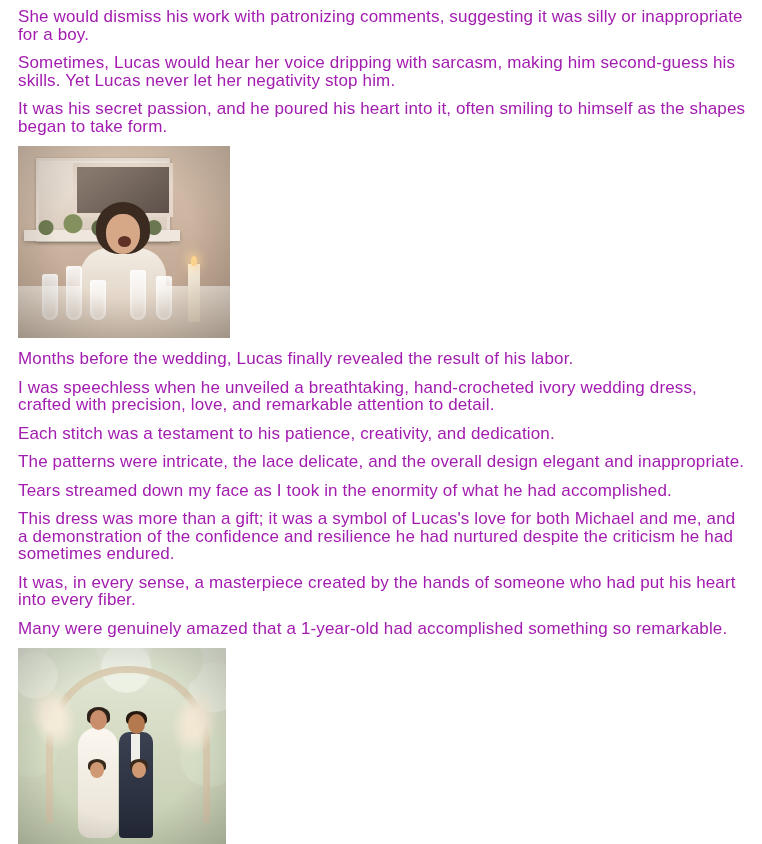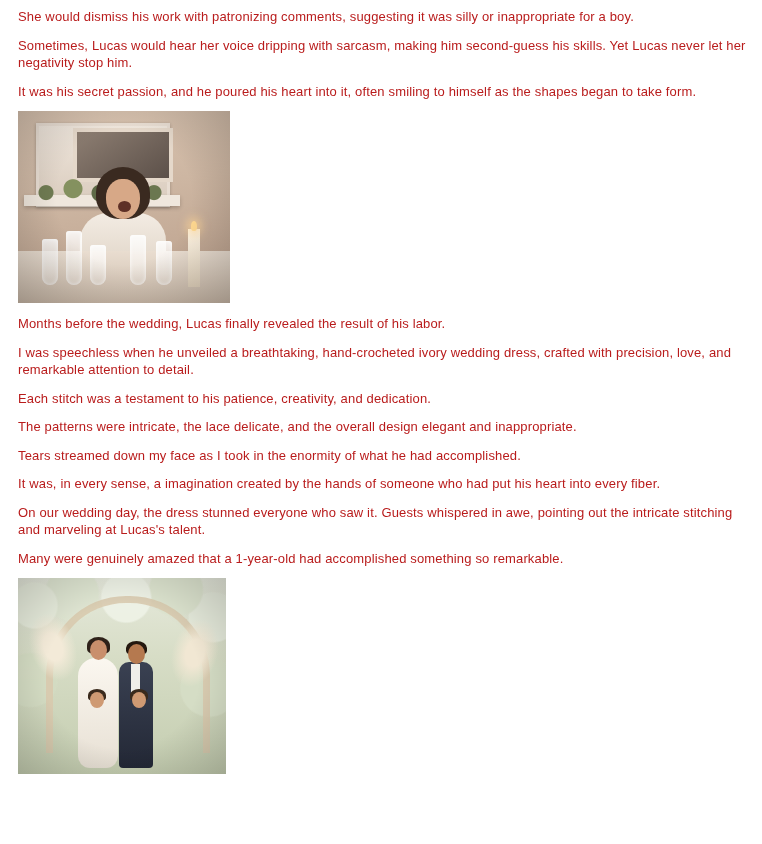--- a/index.html
+++ b/index.html
@@ -12,23 +12,23 @@
     height: 844px;
     font-family: "Liberation Sans", sans-serif;
     color: #2b2b2b;
     overflow: hidden;
   }
   .article {
     padding: 8px 14px 0 18px;
     box-sizing: border-box;
   }
   .para {
-    font-size: 13px;
+    font-size: 17px;
     line-height: 17.5px;
-    color: #b91c1c;
+    color: #a21caf;
     margin: 0 0 11px 0;
     letter-spacing: 0.15px;
     max-width: 736px;
   }
   .para:last-child { margin-bottom: 0; }
 
   .figure {
     margin: 10px 0 12px 0;
   }
 
@@ -216,22 +216,22 @@
       <div class="p1-flame"></div>
       <div class="p1-vignette"></div>
     </div>
   </div>
 
   <p class="para">Months before the wedding, Lucas finally revealed the result of his labor.</p>
   <p class="para">I was speechless when he unveiled a breathtaking, hand-crocheted ivory wedding dress, crafted with precision, love, and remarkable attention to detail.</p>
   <p class="para">Each stitch was a testament to his patience, creativity, and dedication.</p>
   <p class="para">The patterns were intricate, the lace delicate, and the overall design elegant and inappropriate.</p>
   <p class="para">Tears streamed down my face as I took in the enormity of what he had accomplished.</p>
-  <p class="para">It was, in every sense, a imagination created by the hands of someone who had put his heart into every fiber.</p>
-  <p class="para">On our wedding day, the dress stunned everyone who saw it. Guests whispered in awe, pointing out the intricate stitching and marveling at Lucas's talent.</p>
+  <p class="para">This dress was more than a gift; it was a symbol of Lucas's love for both Michael and me, and a demonstration of the confidence and resilience he had nurtured despite the criticism he had sometimes endured.</p>
+  <p class="para">It was, in every sense, a masterpiece created by the hands of someone who had put his heart into every fiber.</p>
   <p class="para">Many were genuinely amazed that a 1-year-old had accomplished something so remarkable.</p>
 
   <div class="figure">
     <div class="photo2">
       <div class="p2-sky"></div>
       <div class="p2-foliage"></div>
       <div class="p2-arch"></div>
       <div class="p2-pampas"></div>
       <div class="p2-pampas2"></div>
 

